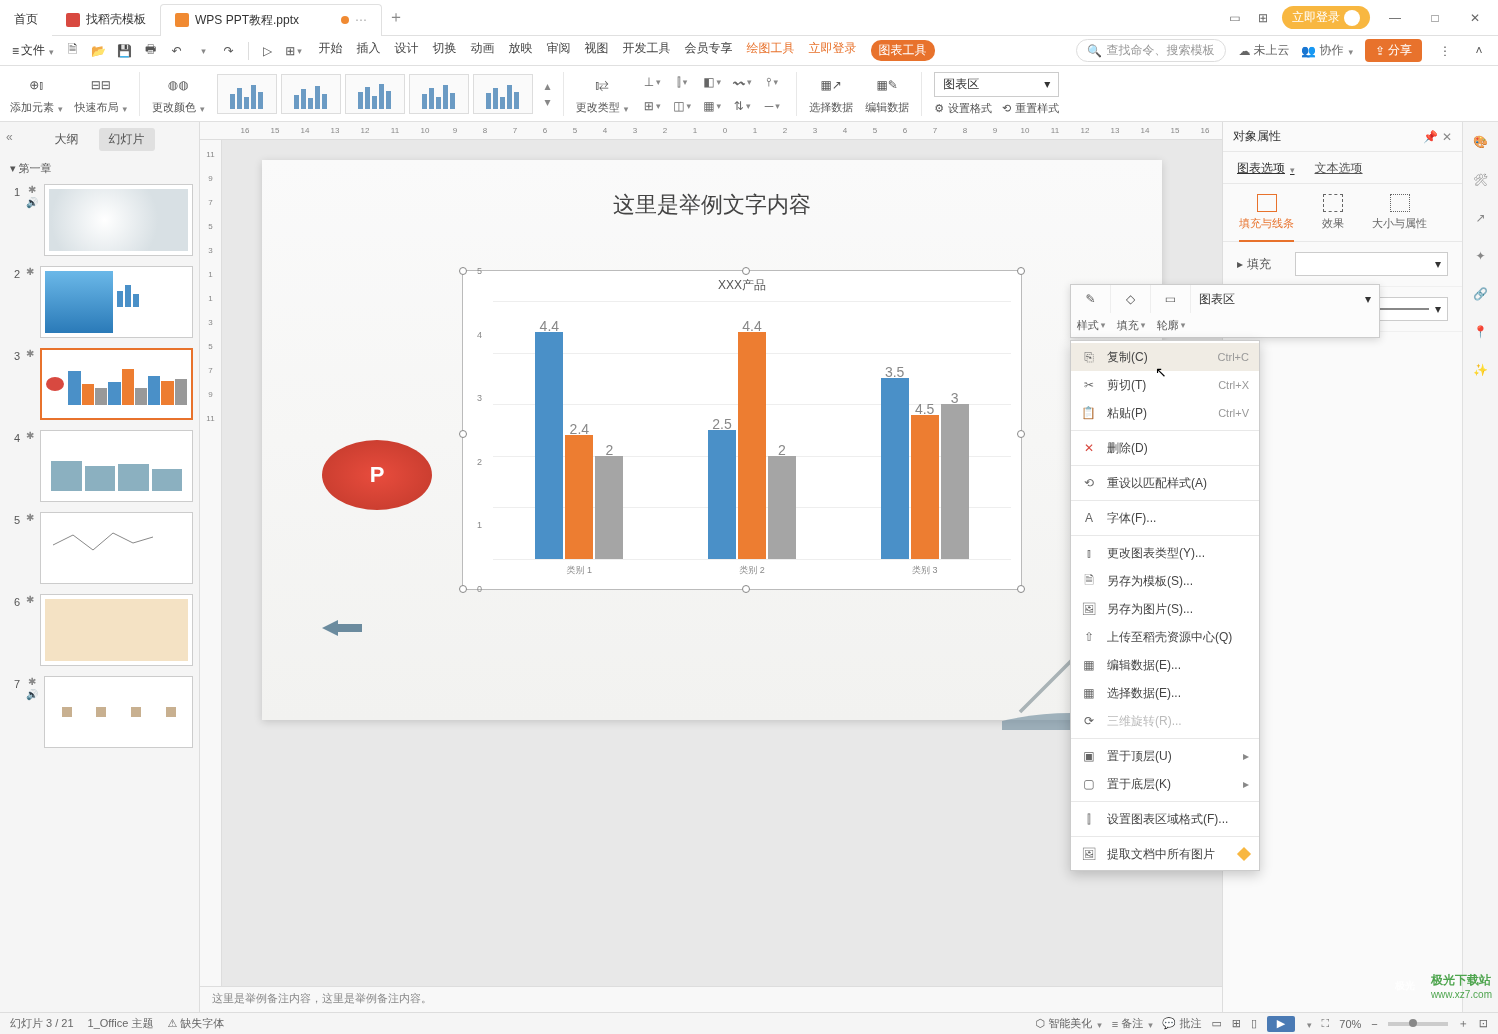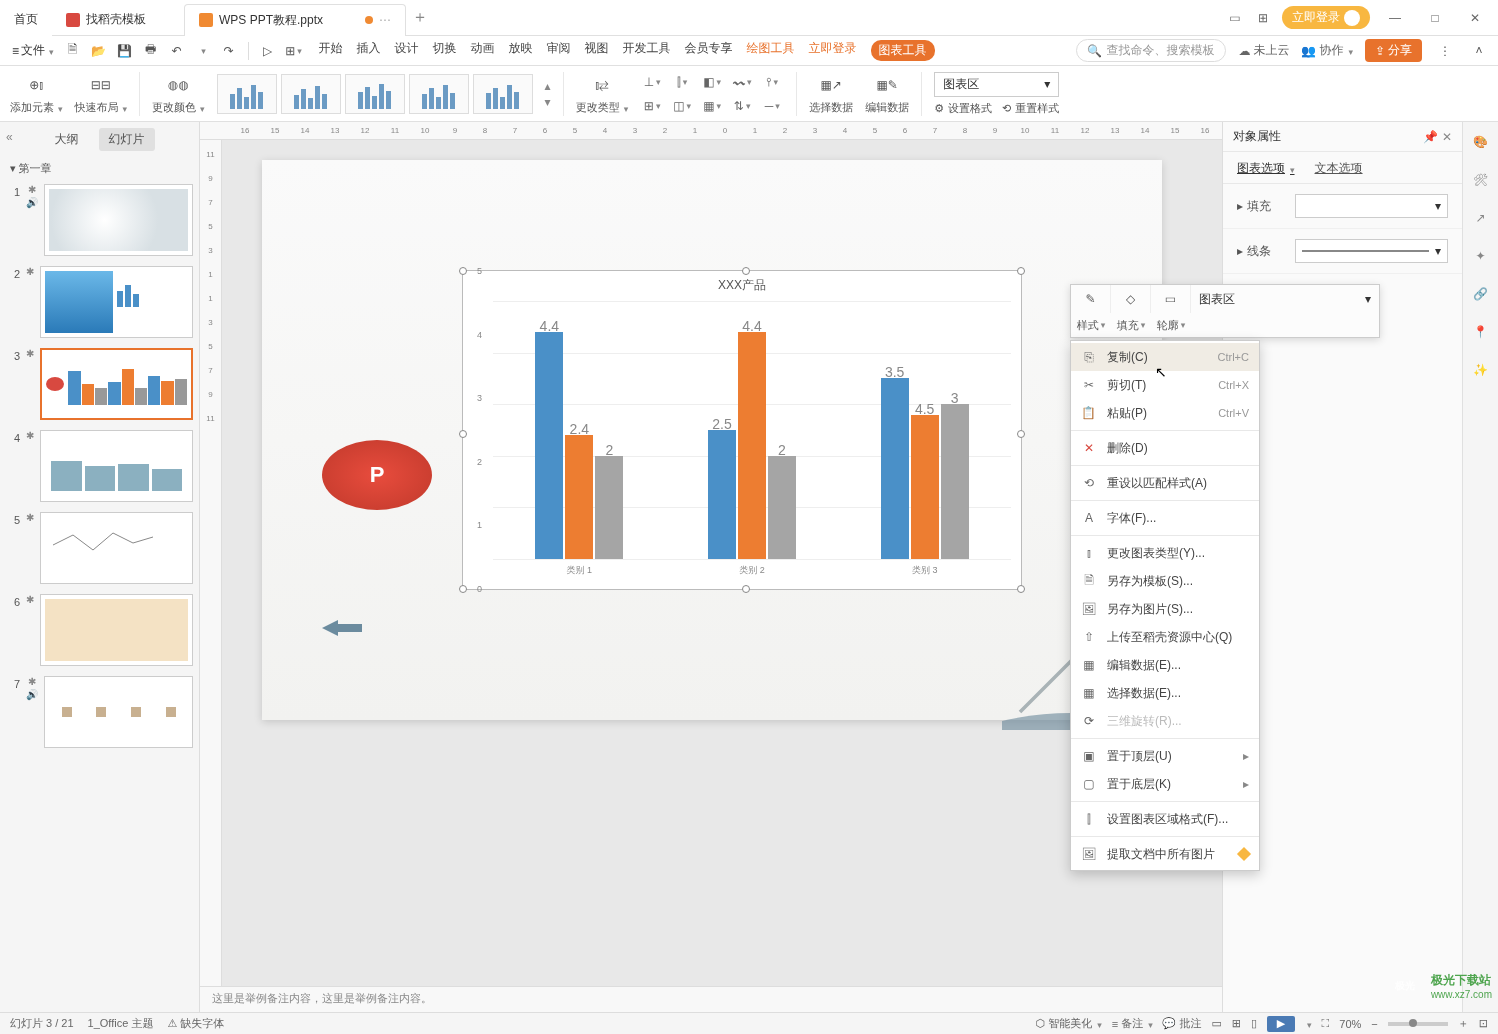--- a/index.html
+++ b/index.html
@@ -2,21 +2,21 @@
 <html><head>
 <meta charset="utf-8">
 <style>
 * { margin: 0; padding: 0; box-sizing: border-box; font-family: "Microsoft YaHei", sans-serif; }
 body { background: #f5f5f5; width: 1498px; height: 1034px; overflow: hidden; position: relative; font-size: 12px; color: #333; }
 
 
 .titlebar { height: 36px; background: #fff; display: flex; align-items: center; border-bottom: 1px solid #e0e0e0; }
 .tab { height: 32px; display: flex; align-items: center; padding: 0 14px; border-radius: 4px 4px 0 0; margin-top: 4px; font-size: 12px; gap: 6px; cursor: pointer; }
 .tab.home { background: #fff; }
-.tab.active { background: #fff; border: 1px solid #e0e0e0; border-bottom: none; margin-left: 24px; }
+.tab.active { background: #fff; border: 1px solid #e0e0e0; border-bottom: none; }
 .tab-icon { width: 14px; height: 14px; display: inline-block; }
 .tab-icon.doke { background: #d84940; border-radius: 2px; }
 .tab-icon.ppt { background: #f08a32; border-radius: 2px; }
 .tab-dot { width: 8px; height: 8px; background: #f08a32; border-radius: 50%; }
 .tab-add { width: 28px; text-align: center; color: #888; font-size: 16px; cursor: pointer; }
 .titlebar-right { margin-left: auto; display: flex; align-items: center; gap: 10px; padding-right: 8px; }
 .tbr-icon { width: 18px; height: 18px; display: inline-flex; align-items: center; justify-content: center; color: #666; cursor: pointer; }
 .login-btn { background: #f8b740; color: #fff; padding: 3px 10px; border-radius: 12px; display: flex; align-items: center; gap: 4px; cursor: pointer; }
 .login-avatar { width: 16px; height: 16px; background: #fff; border-radius: 50%; }
 .win-btn { width: 30px; text-align: center; color: #666; cursor: pointer; }
@@ -513,20 +513,21 @@
           <span>1</span>
           <span>3</span>
           <span>5</span>
           <span>7</span>
           <span>9</span>
           <span>11</span>
         </div>
       <div class="slide-canvas">
         <div class="slide-page">
           <div class="page-bg"></div>
+          <div class="page-title">这里是举例文字内容</div>
           <div class="page-pp-icon">
               <span>P</span>
             </div>
           <div class="page-arrow"></div>
           <svg class="page-decor" viewBox="0 0 100 100">
               <path d="M10 90 Q40 60 60 40 Q70 30 80 10" stroke="#7a8a90" stroke-width="2" fill="none"></path>
               <circle cx="55" cy="45" r="3" fill="#c88"></circle>
               <circle cx="65" cy="35" r="3" fill="#c88"></circle>
               <circle cx="72" cy="25" r="3" fill="#c88"></circle>
               <path d="M0 95 Q30 88 60 92 L60 100 L0 100 Z" fill="#6a889a"></path>
@@ -707,20 +708,34 @@
       <span>对象属性</span>
       <span><span style="cursor:pointer;color:#888">📌</span> <span style="cursor:pointer;color:#888">✕</span></span>
     </div>
     <div class="prop-tabs">
       <span class="prop-tab active">
           <span>图表选项</span>
           <span class="caret"></span>
         </span>
       <span class="prop-tab">文本选项</span>
     </div>
+    <div class="prop-subtabs">
+      <div class="prop-sub active">
+          <div class="prop-sub-icon"></div>
+          <span>填充与线条</span>
+        </div>
+      <div class="prop-sub">
+          <div class="prop-sub-icon" style="border-style:dashed"></div>
+          <span>效果</span>
+        </div>
+      <div class="prop-sub">
+          <div class="prop-sub-icon" style="border-style:dotted"></div>
+          <span>大小与属性</span>
+        </div>
+    </div>
     <div class="prop-section">
       <span class="prop-sec-label">▸ <span>填充</span></span>
       <div class="prop-sec-ctrl">
           <span>▾</span>
         </div>
     </div>
     <div class="prop-section">
       <span class="prop-sec-label">▸ <span>线条</span></span>
       <div class="prop-sec-ctrl">
           <div class="line-preview"></div>

